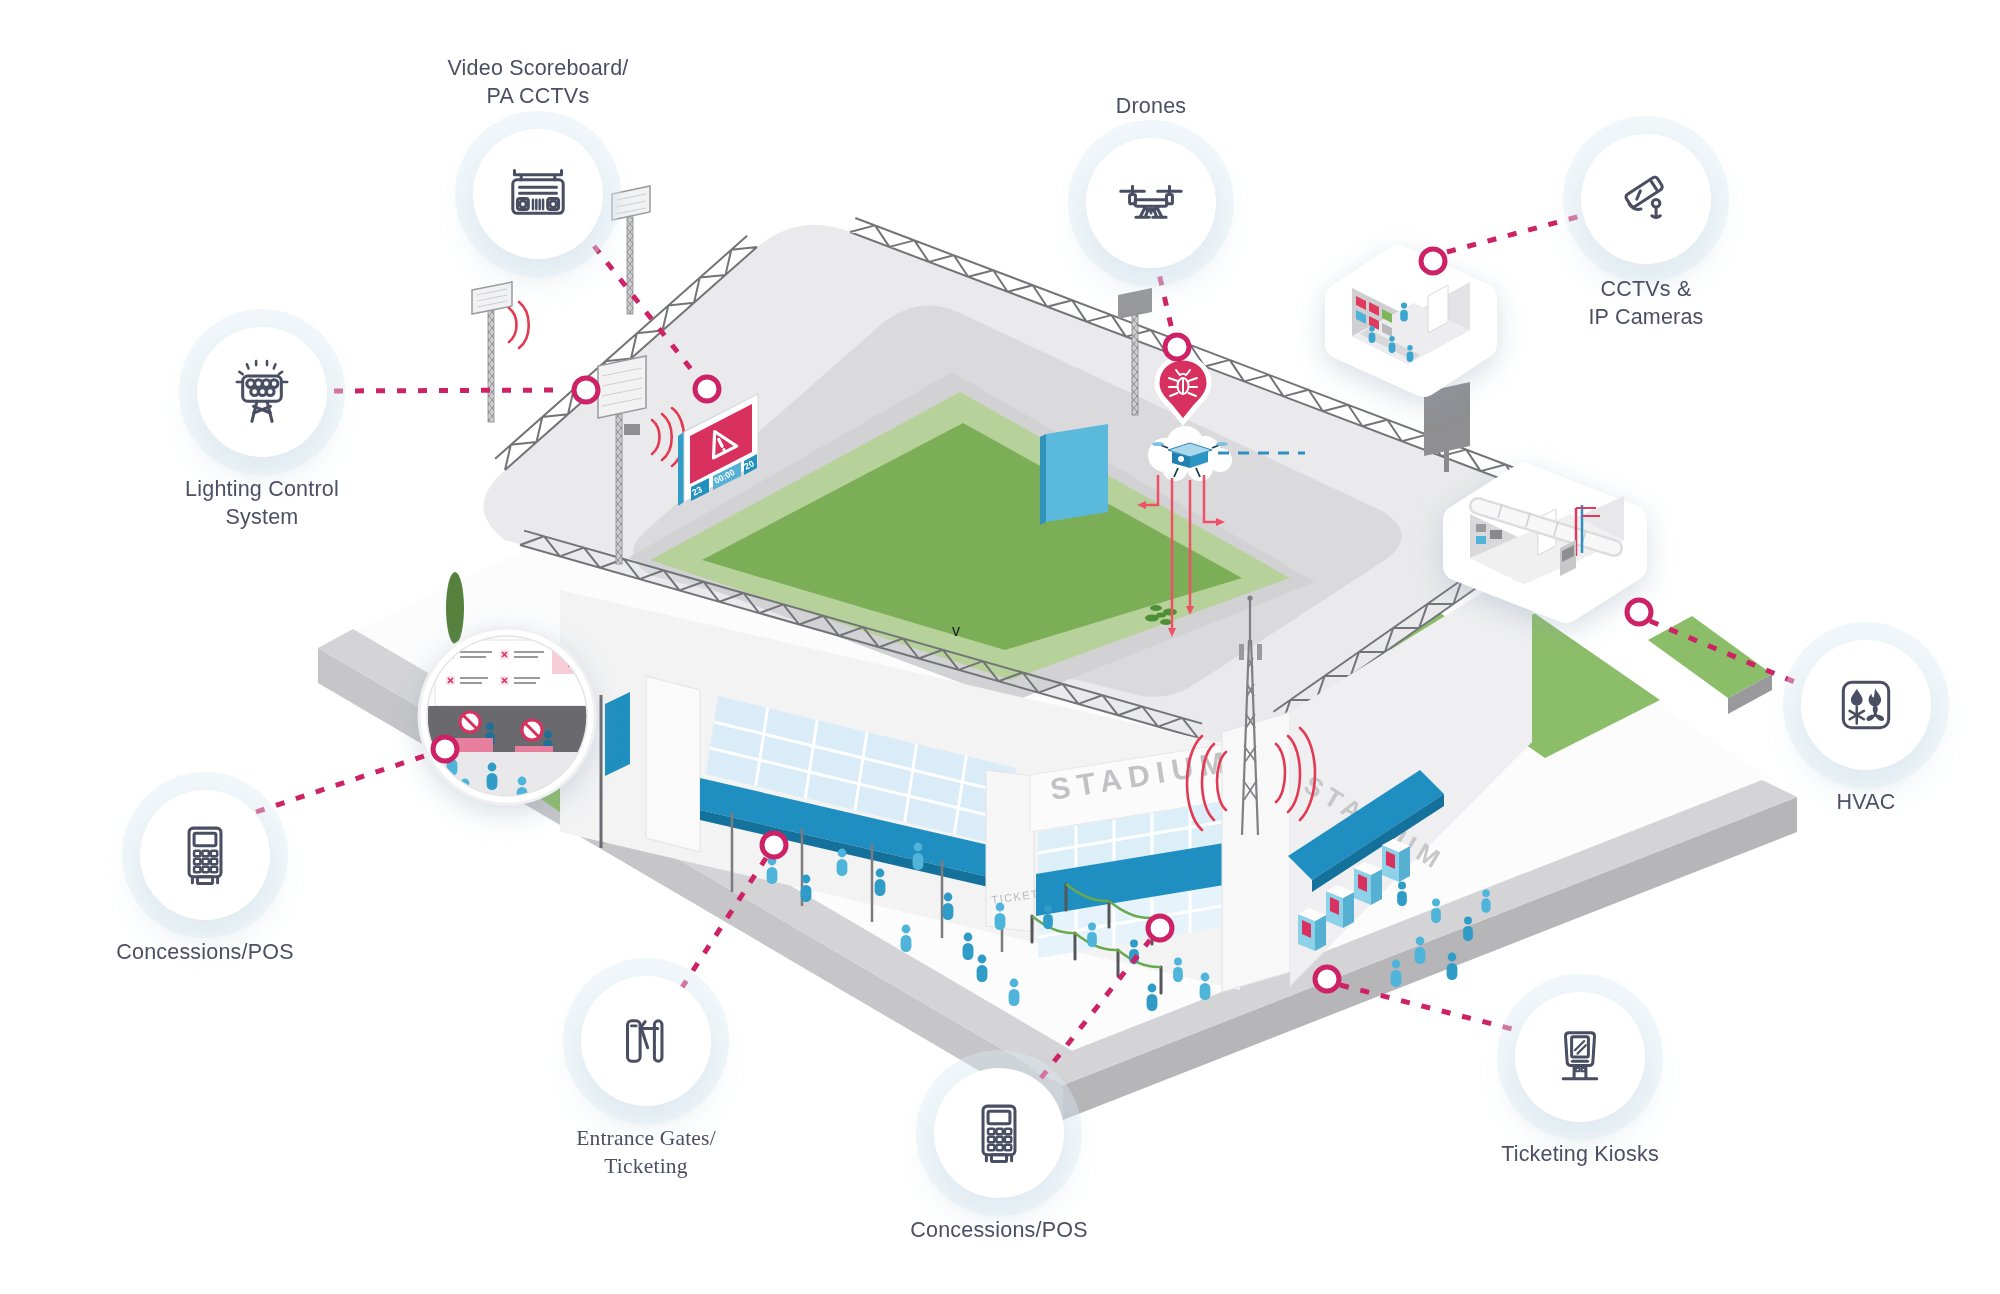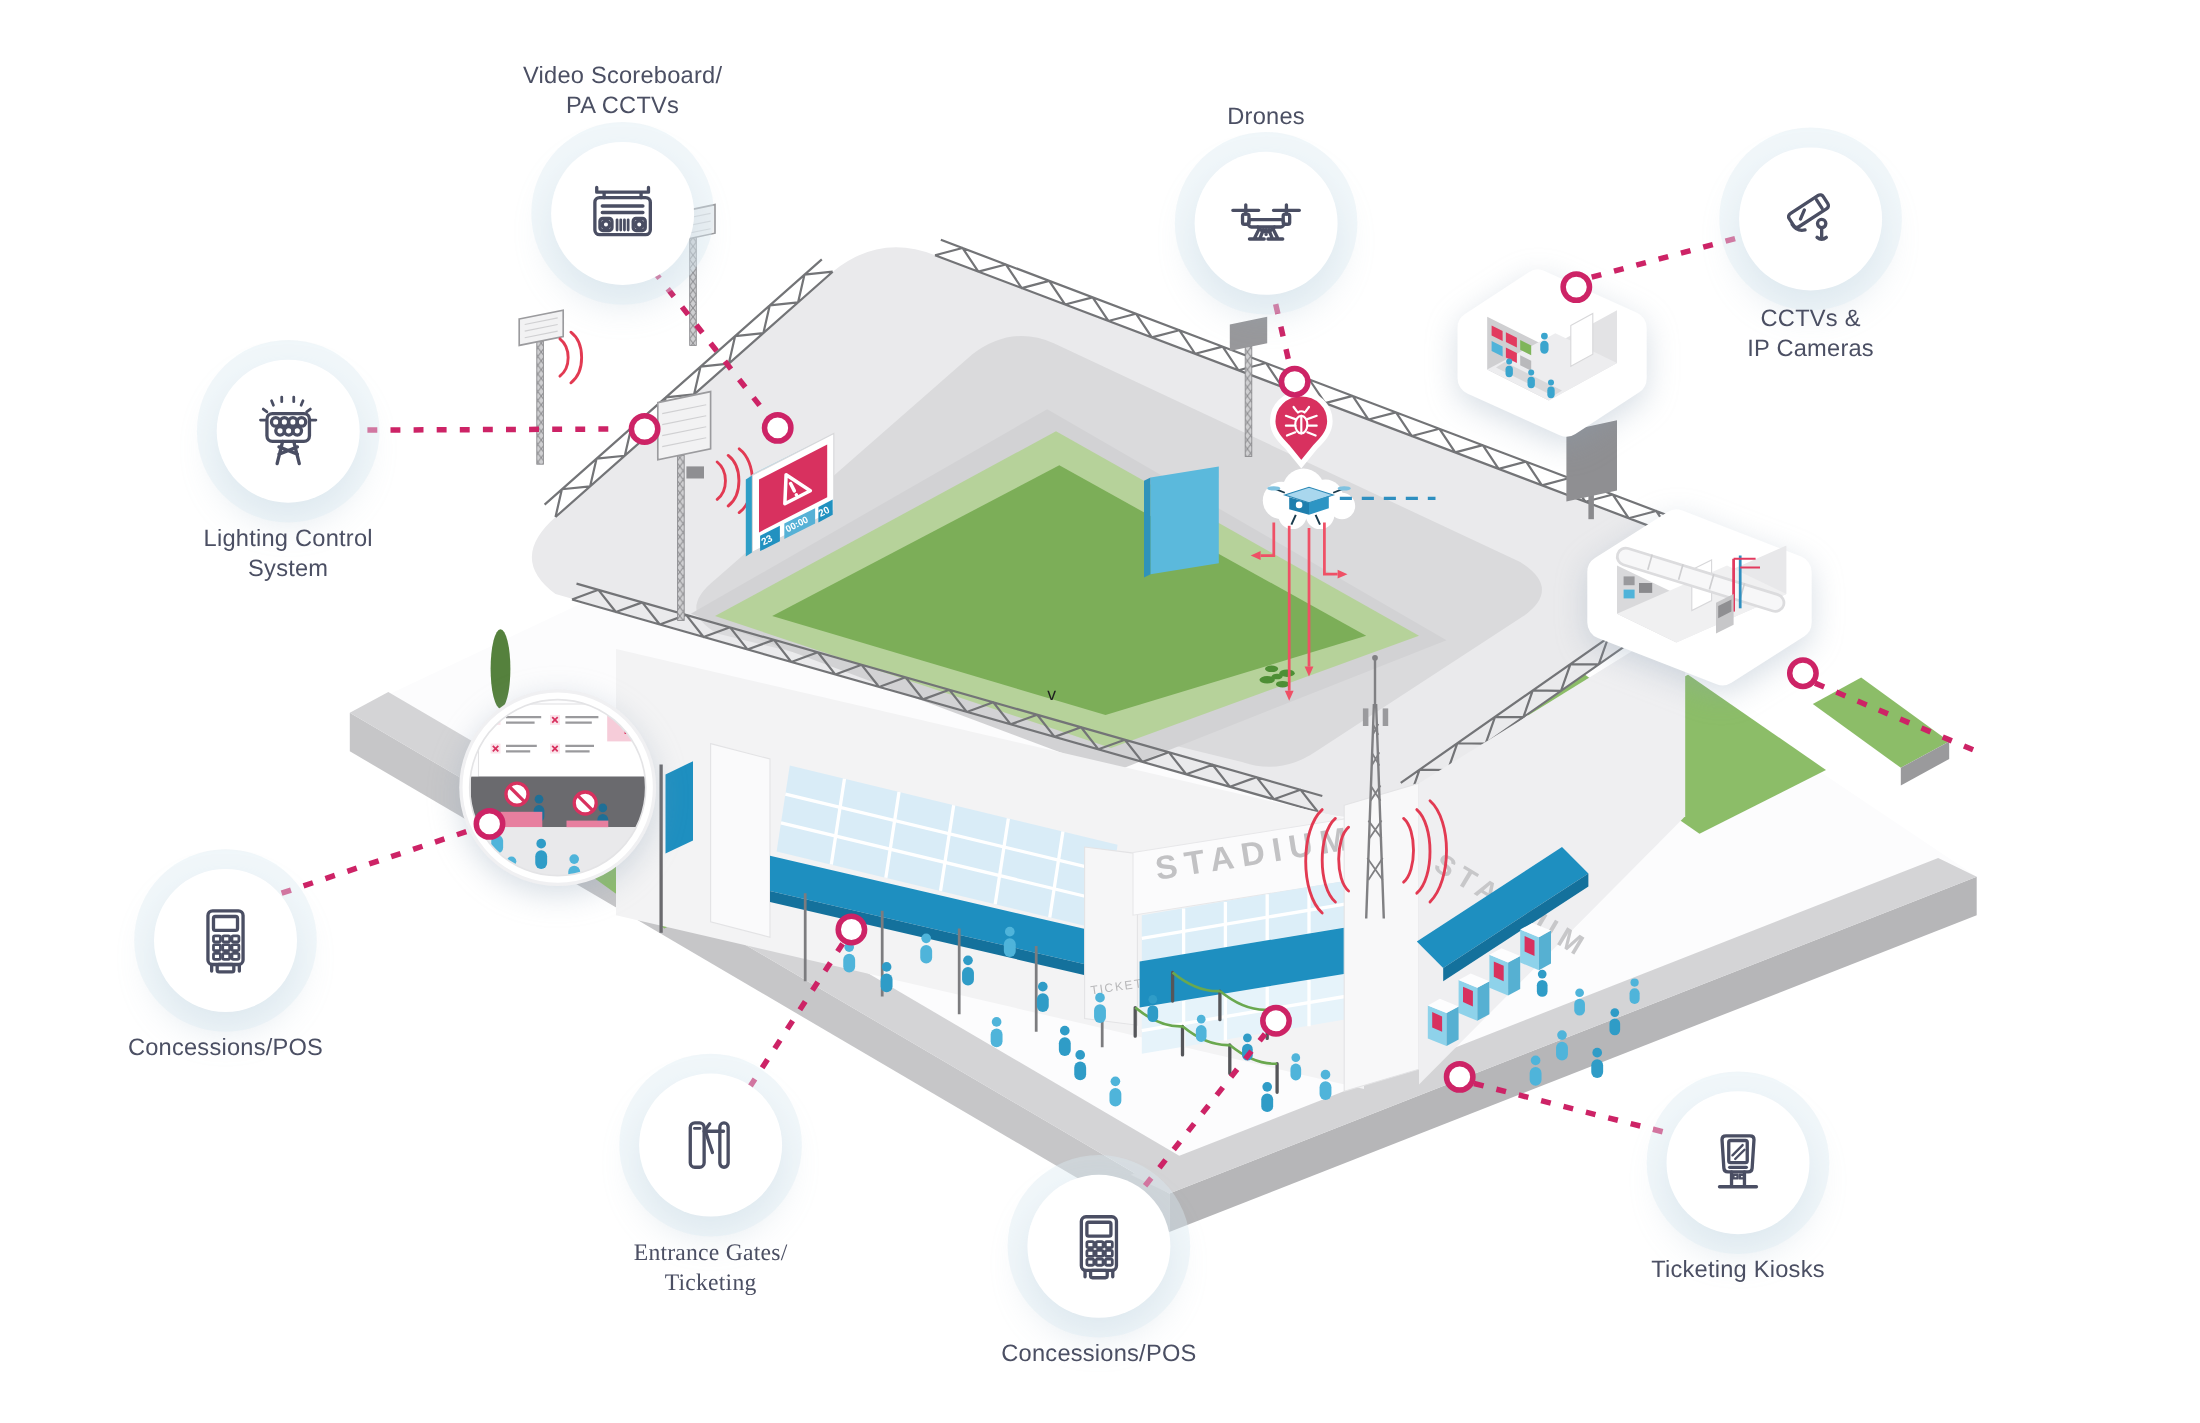--- a/index.html
+++ b/index.html
@@ -385,21 +385,21 @@
     <circle class="ring" cx="1177" cy="347" r="12"></circle>
     <circle class="ring" cx="1433" cy="261" r="12"></circle>
     <circle class="ring" cx="1639" cy="612" r="12"></circle>
     <circle class="ring" cx="445" cy="749" r="12"></circle>
     <circle class="ring" cx="774" cy="845" r="12"></circle>
     <circle class="ring" cx="1160" cy="928" r="12"></circle>
     <circle class="ring" cx="1327" cy="979" r="12"></circle>
   </g>
 </svg>
 
-<div class="callout" style="left:436px;top:54px;justify-content:flex-end;">
+<div class="callout" style="left:408px;top:54px;justify-content:flex-end;">
   <div class="lbl">
     <span>Video Scoreboard/</span>
     <span>PA CCTVs</span>
   </div>
   <div class="bubble">
     <svg class="icon" width="84" height="84" viewBox="0 0 100 100">
       <path d="M22,27 H78 M22,27 V22 M78,27 V22 M30,27 V33 M70,27 V33"></path>
       <rect x="20" y="33" width="60" height="40" rx="5"></rect>
       <path d="M28,42 H72 M28,49 H72"></path>
       <rect x="25.5" y="55.5" width="13" height="13" rx="3"></rect>
@@ -460,20 +460,40 @@
       <circle cx="62" cy="55" r="4.5"></circle>
       <path d="M62,60 V70 M57,70 Q62,74 67,70"></path>
     </svg>
   </div>
   <div class="lbl">
     <span>CCTVs &amp;</span>
     <span>IP Cameras</span>
   </div>
 </div>
 
+<div class="callout" style="left:1736px;top:640px;">
+  <div class="bubble">
+    <svg class="icon" width="84" height="84" viewBox="0 0 100 100">
+      <rect x="23" y="23" width="54" height="54" rx="10"></rect>
+      <path class="fillit" d="M39,31 C35,37 32,40.5 32,44 a7,7 0 0 0 14,0 C46,40.5 43,37 39,31 Z"></path>
+      <path class="fillit" d="M61,30 c1.5,4.5 7,8.5 7,14 a7.5,7.5 0 0 1 -15,0 c0,-3 1.5,-5.5 3.5,-7.5 c0.2,2.5 1,4 2.5,5 c0.8,-3 1.2,-7.5 2,-11.5 Z"></path>
+      <path d="M39,52 V72 M30.5,57 L47.5,67 M30.5,67 L47.5,57" stroke-width="3"></path>
+      <g class="fillit">
+        <path d="M61,62 C57,58 57,51 61,50 C65,51 65,58 61,62 Z"></path>
+        <path d="M61,62 C57,58 57,51 61,50 C65,51 65,58 61,62 Z" transform="rotate(120 61 62)"></path>
+        <path d="M61,62 C57,58 57,51 61,50 C65,51 65,58 61,62 Z" transform="rotate(240 61 62)"></path>
+        <circle cx="61" cy="62" r="2.4"></circle>
+      </g>
+    </svg>
+  </div>
+  <div class="lbl">
+    <span>HVAC</span>
+    <span></span>
+  </div>
+</div>
 
 <div class="callout" style="left:75px;top:790px;">
   <div class="bubble">
     <svg class="icon" width="84" height="84" viewBox="0 0 100 100">
       <rect x="31" y="18" width="38" height="58" rx="5"></rect>
       <rect x="37" y="24" width="26" height="15" rx="2"></rect>
       <g stroke-width="3">
         <rect x="37" y="45" width="7.5" height="6.5" rx="1.5"></rect>
             <rect x="47" y="45" width="7.5" height="6.5" rx="1.5"></rect>
             <rect x="57" y="45" width="7.5" height="6.5" rx="1.5"></rect>

